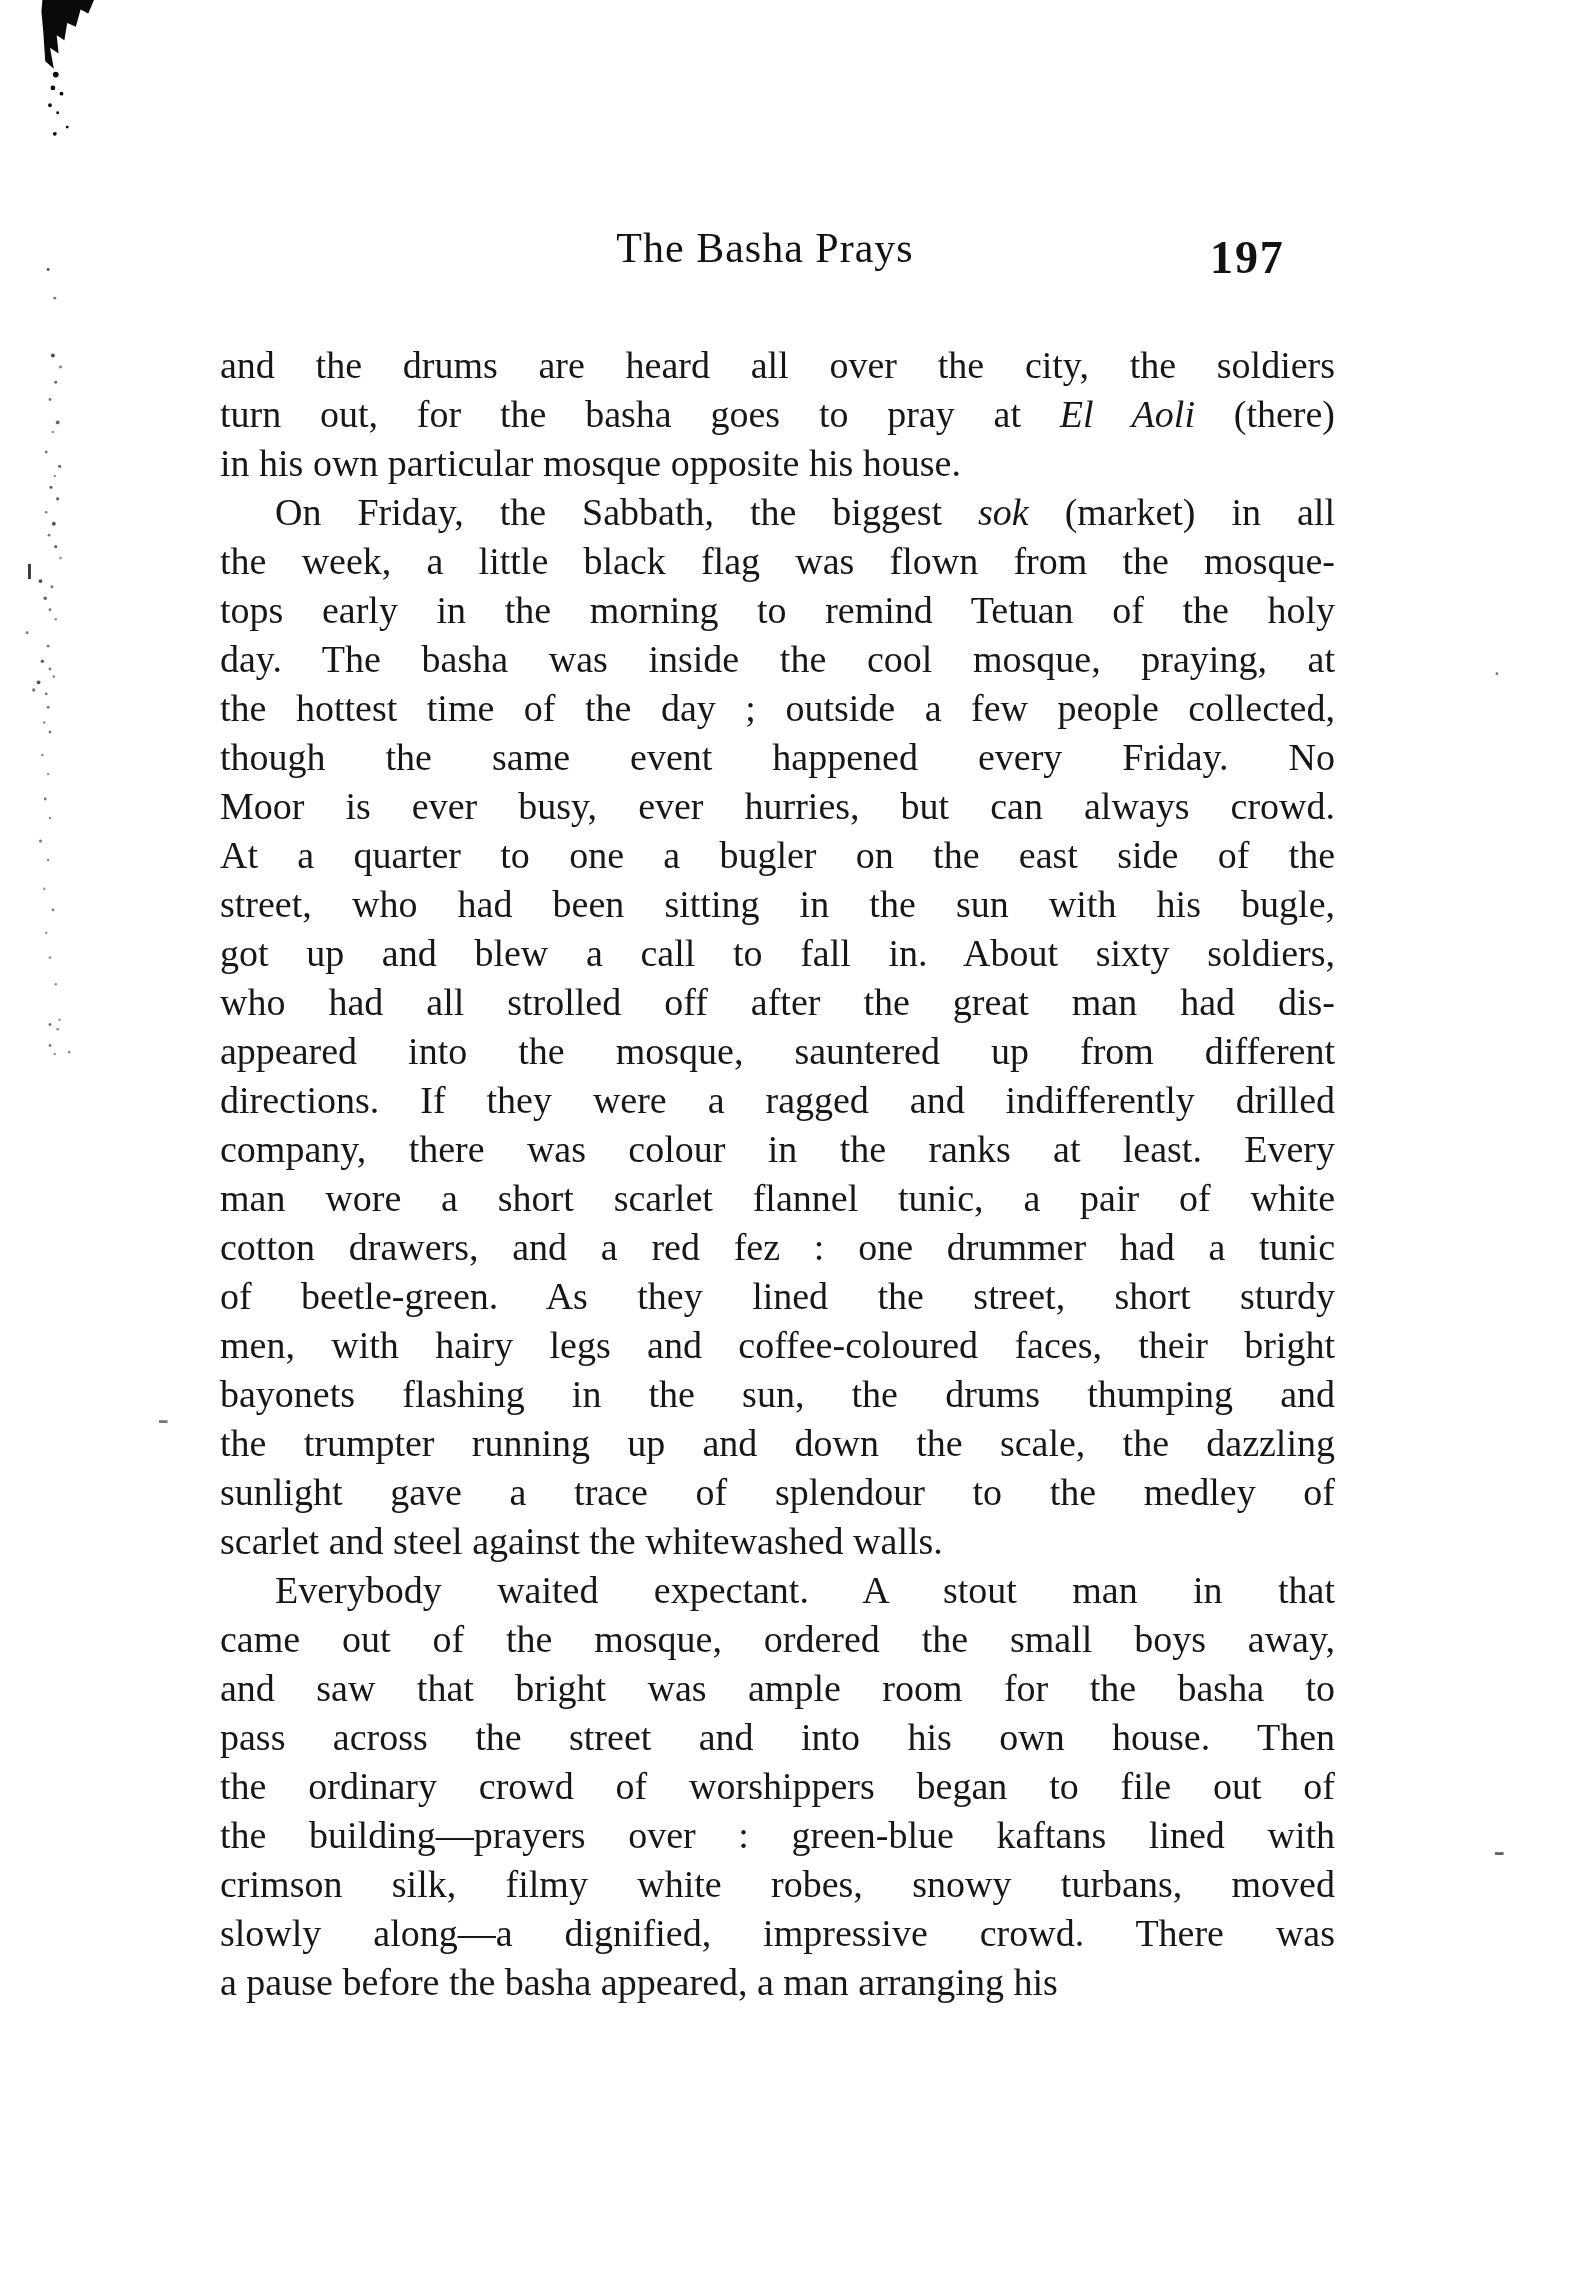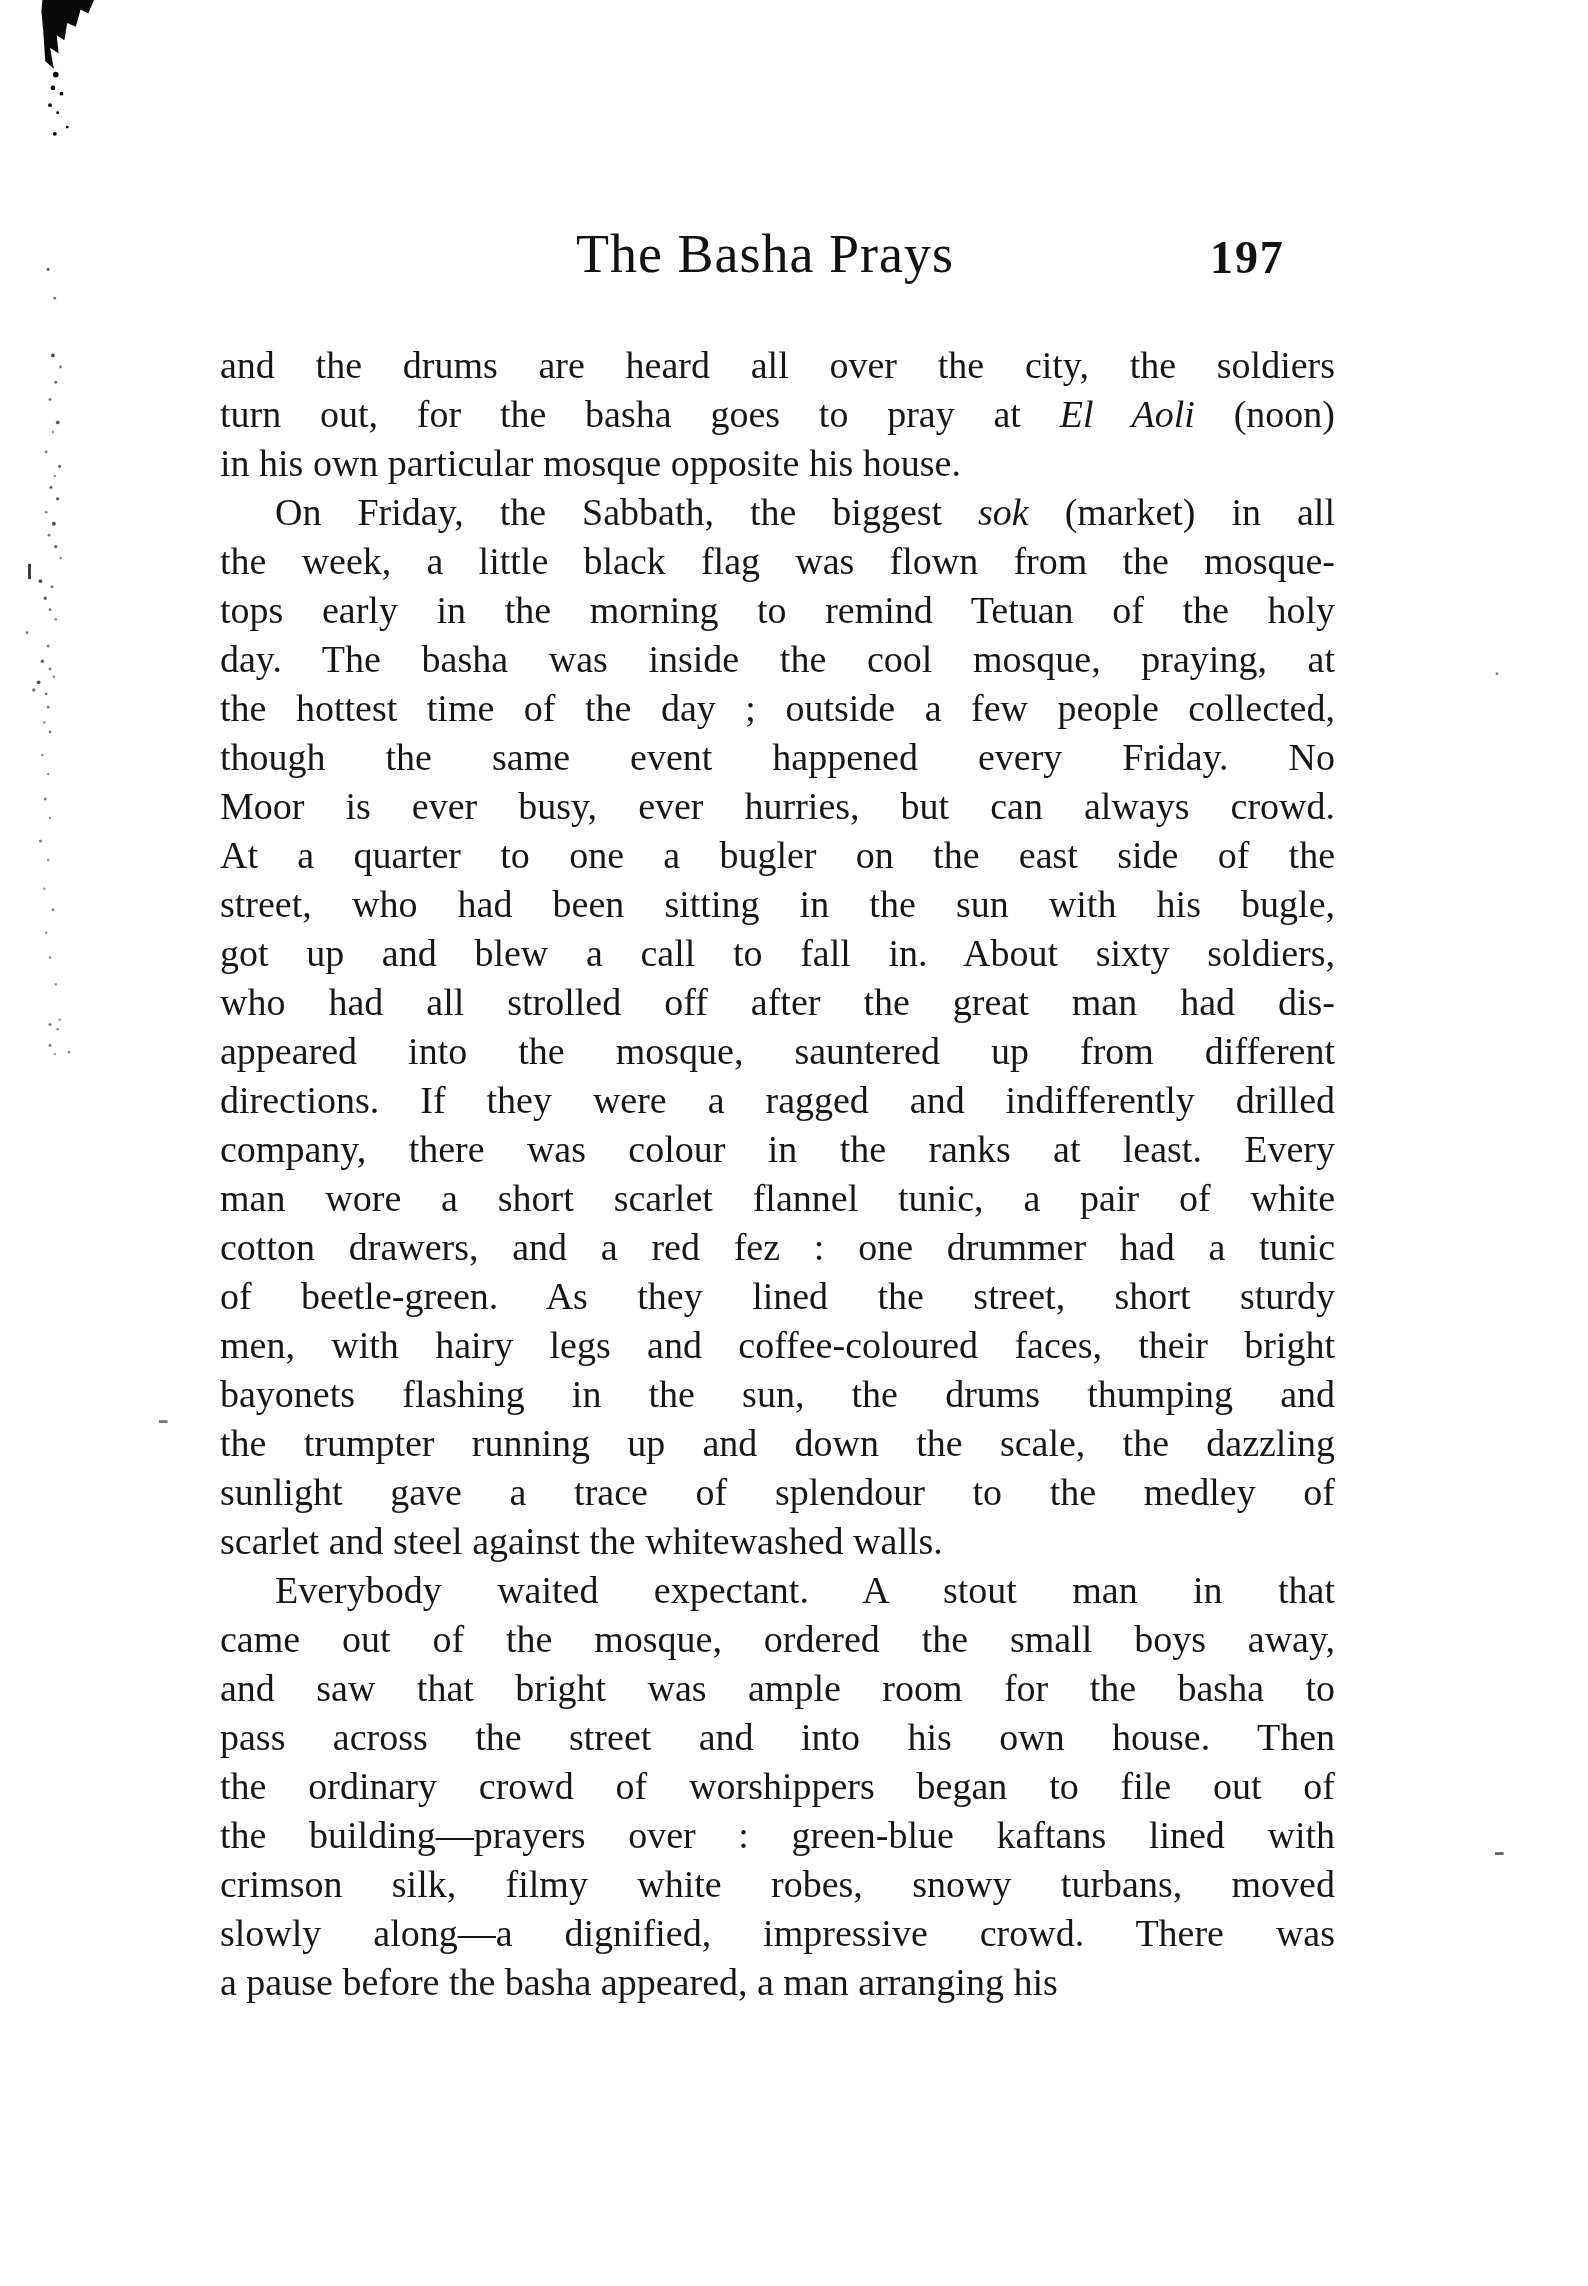--- a/index.html
+++ b/index.html
@@ -8,21 +8,21 @@
     width:1589px;height:2286px;
     background:#ffffff;
     color:#161616;
     font-family:"Liberation Serif","DejaVu Serif",serif;
     overflow:hidden;
   }
   .page-header-title{
     position:absolute;
     top:227px;left:220px;width:1090px;
     text-align:center;
-    font-size:54px;
+    font-size:42px;
     line-height:1;
     letter-spacing:1px;
     color:#121212;
     white-space:nowrap;
   }
   .page-number{
     position:absolute;
     top:235px;left:1210px;
     font-size:46px;
     line-height:1;
@@ -132,21 +132,21 @@
       <rect x="1564" y="1938" width="9" height="3" opacity=".7"></rect>
     </g>
   </svg>
 
   <div class="page-header-title">The Basha Prays</div>
 
   <div class="page-number">197</div>
 
   <main class="text-column">
       <div class="line"><span>and the drums are heard all over the city, the soldiers</span></div>
-      <div class="line"><span>turn out, for the basha goes to pray at </span><span class="it">El Aoli</span><span> (noon)</span></div>
+      <div class="line"><span>turn out, for the basha goes to pray at </span><span class="it">El Aoli</span><span> (there)</span></div>
       <div class="line last"><span>in his own particular mosque opposite his house.</span></div>
       <div class="line indent"><span>On Friday, the Sabbath, the biggest </span><span class="it">sok</span><span> (market) in all</span></div>
       <div class="line"><span>the week, a little black flag was flown from the mosque-</span></div>
       <div class="line"><span>tops early in the morning to remind Tetuan of the holy</span></div>
       <div class="line"><span>day.  The basha was inside the cool mosque, praying, at</span></div>
       <div class="line"><span>the hottest time of the day ; outside a few people collected,</span></div>
       <div class="line"><span>though the same event happened every Friday.  No</span></div>
       <div class="line"><span>Moor is ever busy, ever hurries, but can always crowd.</span></div>
       <div class="line"><span>At a quarter to one a bugler on the east side of the</span></div>
       <div class="line"><span>street, who had been sitting in the sun with his bugle,</span></div>

